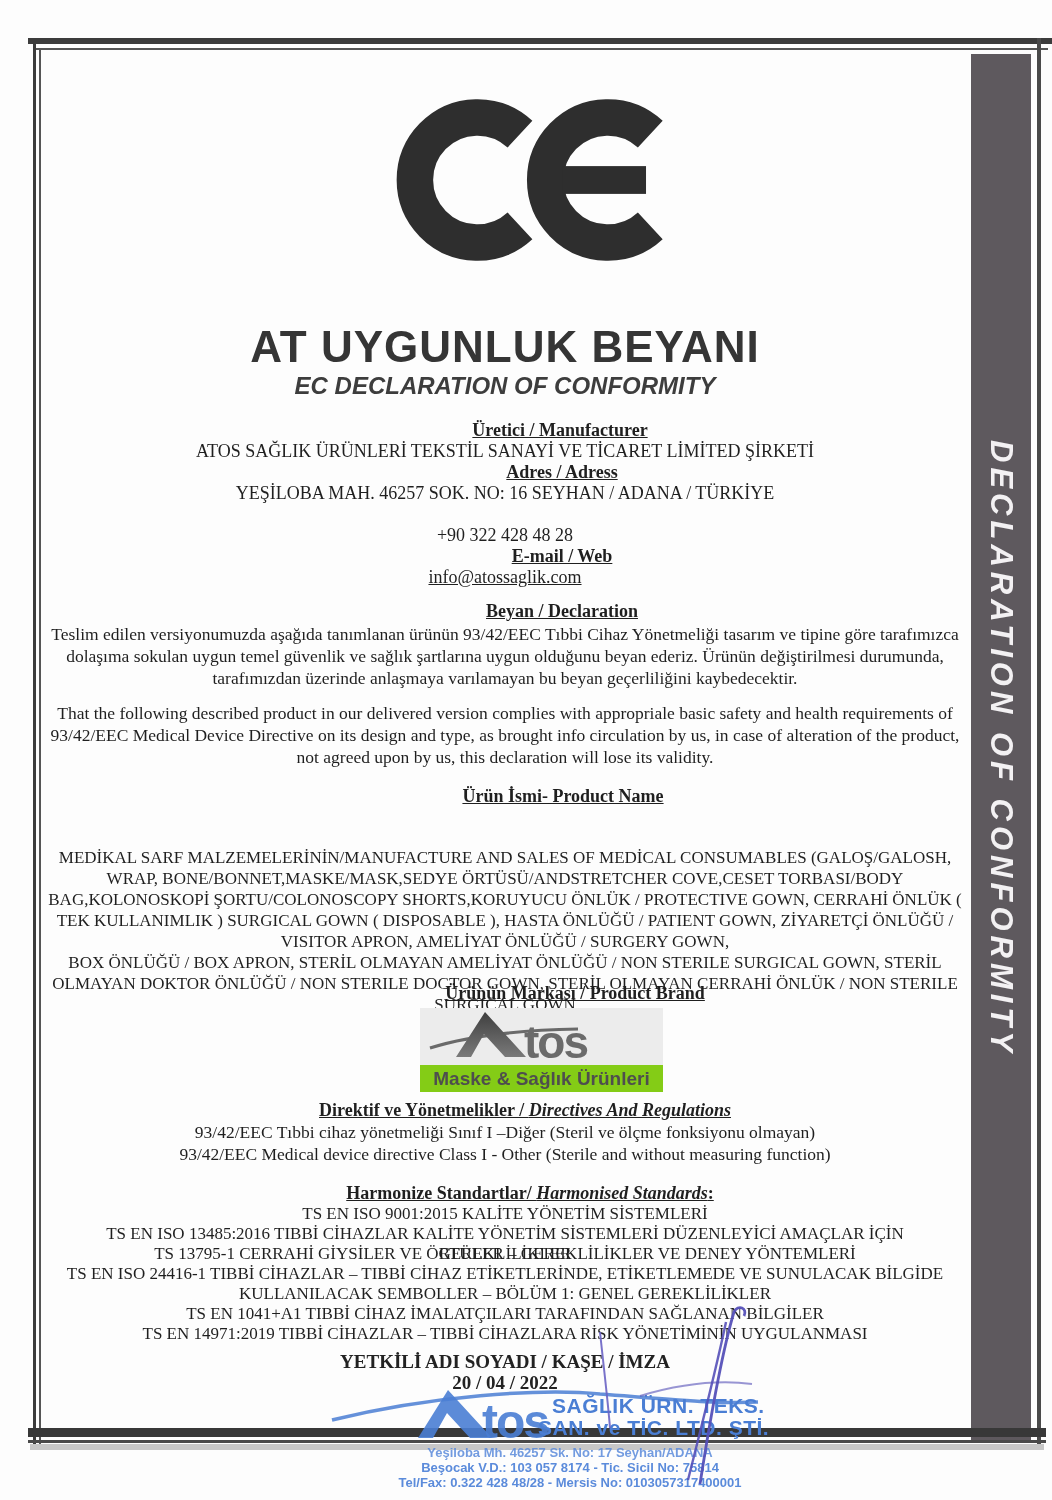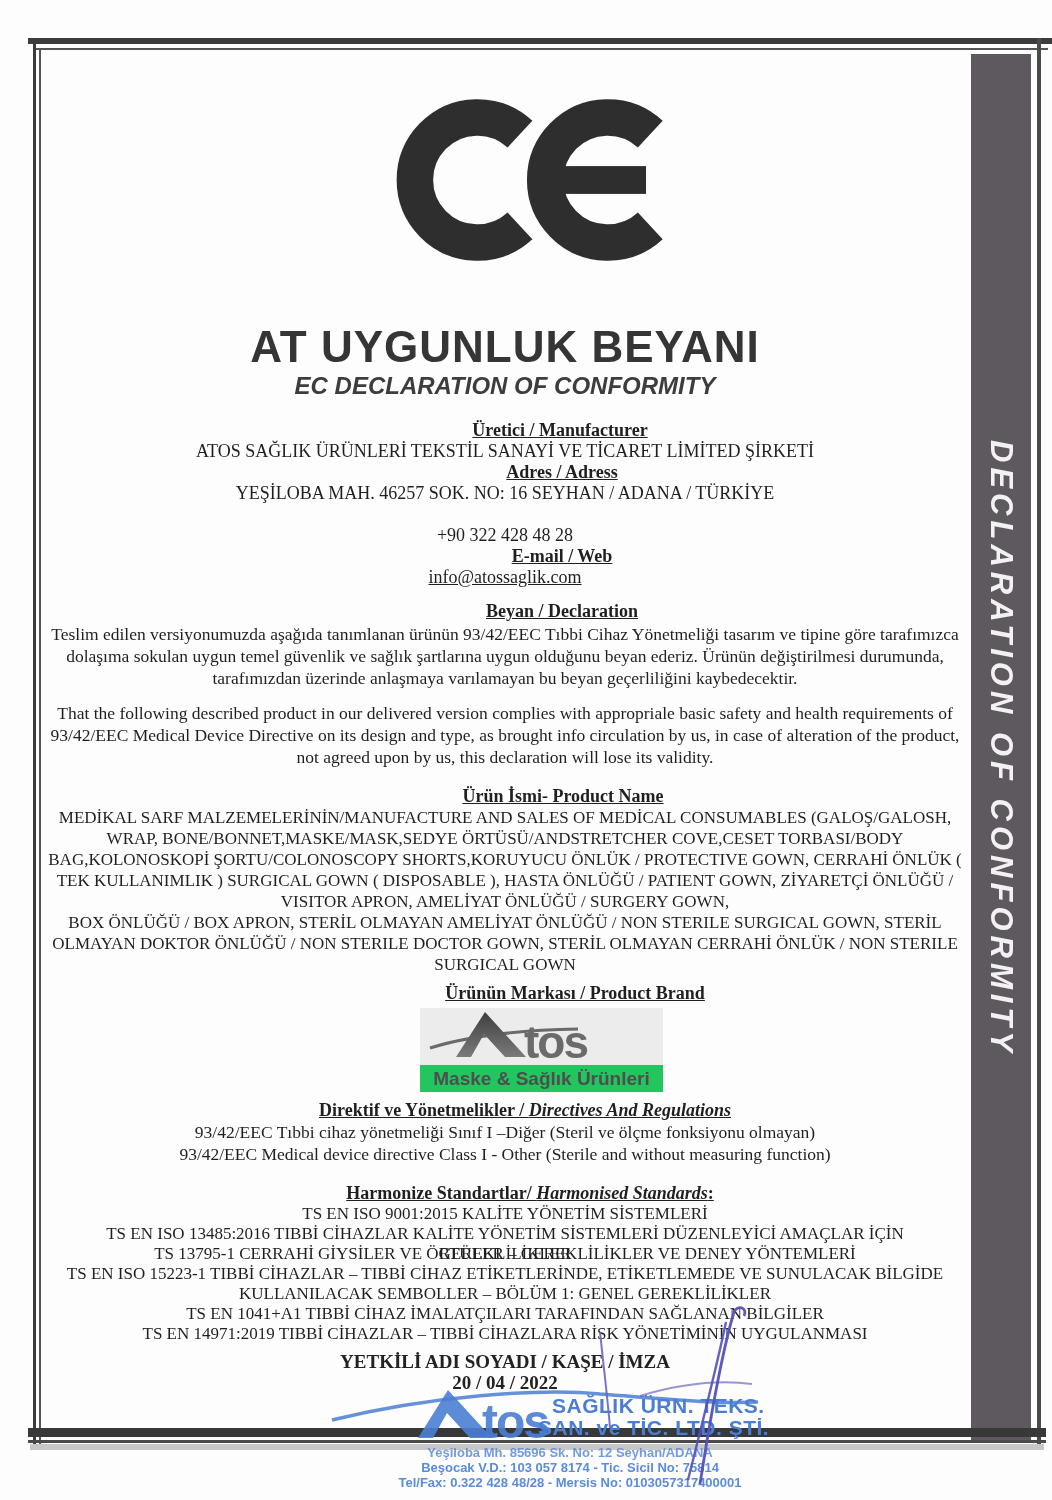--- a/index.html
+++ b/index.html
@@ -22,25 +22,25 @@
           display:flex;align-items:center;justify-content:center;z-index:1;}
   .banner span{writing-mode:vertical-rl;font-family:"Liberation Sans",sans-serif;
           font-weight:bold;font-style:italic;font-size:31px;letter-spacing:5px;color:#f3f1f3;}
   
   .title{position:absolute;left:45px;width:920px;top:322px;text-align:center;
          font-family:"Liberation Sans",sans-serif;font-weight:bold;font-size:44px;color:#353535;letter-spacing:1px;}
   .subtitle{position:absolute;left:45px;width:920px;top:372px;text-align:center;
          font-family:"Liberation Sans",sans-serif;font-weight:bold;font-style:italic;font-size:24px;color:#3d3d3d;}
   .line18{font-size:18px;line-height:20.5px;}
   .par{font-size:17.5px;line-height:22px;}
-  .caps{font-size:17px;line-height:21px;}
+  .caps{font-size:17px;line-height:21px;margin-top:40px;}
   .std{font-size:17px;line-height:19.8px;}
   
   .brandbox{position:absolute;left:420px;top:1008px;width:243px;height:84px;background:#ececec;}
-  .brandstrip{position:absolute;left:0;bottom:0;width:100%;height:27px;background:#22c55e;
+  .brandstrip{position:absolute;left:0;bottom:0;width:100%;height:27px;background:#84cc16;
         display:flex;align-items:center;justify-content:center;}
   .brandstrip span{font-family:"Liberation Sans",sans-serif;font-weight:bold;font-size:19px;color:#4e4e4e;}
   
   .sig-head{position:absolute;left:45px;width:920px;top:1351px;text-align:center;
         font-weight:bold;font-size:19px;color:#222;}
   .sig-date{position:absolute;left:45px;width:920px;top:1372px;text-align:center;
         font-weight:bold;font-size:19px;color:#222;}
   .stamp{font-family:"Liberation Sans",sans-serif;font-weight:bold;color:#4a7ed4;z-index:5;}
   .stamp-big1{position:absolute;left:552px;top:1394px;font-size:21px;letter-spacing:.5px;}
   .stamp-big2{position:absolute;left:538px;top:1416px;font-size:21px;letter-spacing:.5px;}
@@ -116,38 +116,38 @@
   <div class="ctr line18" style="top:1100px;transform:translateX(20px);">
     <span class="h">Direktif ve Yönetmelikler / </span><span class="h" style="font-style:italic;">Directives And Regulations</span></div>
   <div class="ctr par" style="top:1121px;">93/42/EEC Tıbbi cihaz yönetmeliği Sınıf I –Diğer (Steril ve ölçme fonksiyonu olmayan)</div>
   <div class="ctr par" style="top:1143px;">93/42/EEC Medical device directive Class I - Other (Sterile and without measuring function)</div>
 
   <div class="ctr line18" style="top:1183px;transform:translateX(25px);">
     <span class="h">Harmonize Standartlar/ </span><span class="h" style="font-style:italic;">Harmonised Standards</span><span class="h">:</span></div>
   <div class="ctr std" style="top:1204px;">TS EN ISO 9001:2015 KALİTE YÖNETİM SİSTEMLERİ</div>
   <div class="ctr std" style="top:1224px;">TS EN ISO 13485:2016 TIBBİ CİHAZLAR KALİTE YÖNETİM SİSTEMLERİ DÜZENLEYİCİ AMAÇLAR İÇİN GEREKLİLİKLER</div>
   <div class="ctr std" style="top:1244px;">TS 13795-1 CERRAHİ GİYSİLER VE ÖRTÜLER – GEREKLİLİKLER VE DENEY YÖNTEMLERİ</div>
-  <div class="ctr std" style="top:1264px;">TS EN ISO 15223-1 TIBBİ CİHAZLAR – TIBBİ CİHAZ ETİKETLERİNDE, ETİKETLEMEDE VE SUNULACAK BİLGİDE KULLANILACAK SEMBOLLER – BÖLÜM 1: GENEL GEREKLİLİKLER</div>
+  <div class="ctr std" style="top:1264px;">TS EN ISO 24416-1 TIBBİ CİHAZLAR – TIBBİ CİHAZ ETİKETLERİNDE, ETİKETLEMEDE VE SUNULACAK BİLGİDE KULLANILACAK SEMBOLLER – BÖLÜM 1: GENEL GEREKLİLİKLER</div>
   <div class="ctr std" style="top:1304px;">TS EN 1041+A1 TIBBİ CİHAZ İMALATÇILARI TARAFINDAN SAĞLANAN BİLGİLER</div>
   <div class="ctr std" style="top:1324px;">TS EN 14971:2019 TIBBİ CİHAZLAR – TIBBİ CİHAZLARA RİSK YÖNETİMİNİN UYGULANMASI</div>
 
   <div class="sig-head">YETKİLİ ADI SOYADI / KAŞE / İMZA</div>
   <div class="sig-date">20 / 04 / 2022</div>
 
   <div class="frame-bot-shadow"></div>
   <div class="frame-bot1"></div>
   <div class="frame-bot2"></div>
 
   <svg class="abs z5" style="left:390px;top:1386px;" width="170" height="62" viewBox="0 0 170 62">
     <path d="M18,4 L62,52 L40,52 L17,27 L3,52 L-12,52 Z" transform="translate(40,0)" fill="#4a7ed4" opacity="0.9"></path>
     <text x="92" y="52" font-family="Liberation Sans, sans-serif" font-weight="bold" font-size="48" letter-spacing="-2" fill="#4a7ed4" opacity="0.9">tos</text>
   </svg>
   <div class="stamp stamp-big1">SAĞLIK ÜRN. TEKS.</div>
   <div class="stamp stamp-big2">SAN. ve TİC. LTD. ŞTİ.</div>
-  <div class="stamp stamp-addr a1 z5">Yeşiloba Mh. 85696 Sk. No: 12 Seyhan/ADANA</div>
+  <div class="stamp stamp-addr a1 z5">Yeşiloba Mh. 46257 Sk. No: 17 Seyhan/ADANA</div>
   <div class="stamp stamp-addr a2 z5">Beşocak V.D.: 103 057 8174 - Tic. Sicil No: 75814</div>
   <div class="stamp stamp-addr a3 z5">Tel/Fax: 0.322 428 48/28 - Mersis No: 0103057317400001</div>
 
   <svg class="abs z6" style="left:0;top:1300px;" width="1052" height="200" viewBox="0 0 1052 200">
     <path d="M332,120 C430,96 540,88 600,94 C680,100 720,104 758,102" fill="none" stroke="#4a7ed4" stroke-width="3.5" opacity="0.85"></path>
     <path d="M600,32 C604,70 608,102 610,128" fill="none" stroke="#6a63c4" stroke-width="2" opacity="0.9"></path>
     <path d="M744,16 C748,8 738,4 734,12 C722,52 710,120 700,184" fill="none" stroke="#5550b8" stroke-width="2.8" opacity="0.95"></path>
     <path d="M726,22 C716,70 700,132 688,180" fill="none" stroke="#5550b8" stroke-width="2.4" opacity="0.9"></path>
     <path d="M640,96 C680,84 720,80 752,84" fill="none" stroke="#5550b8" stroke-width="2" opacity="0.6"></path>
   </svg>

